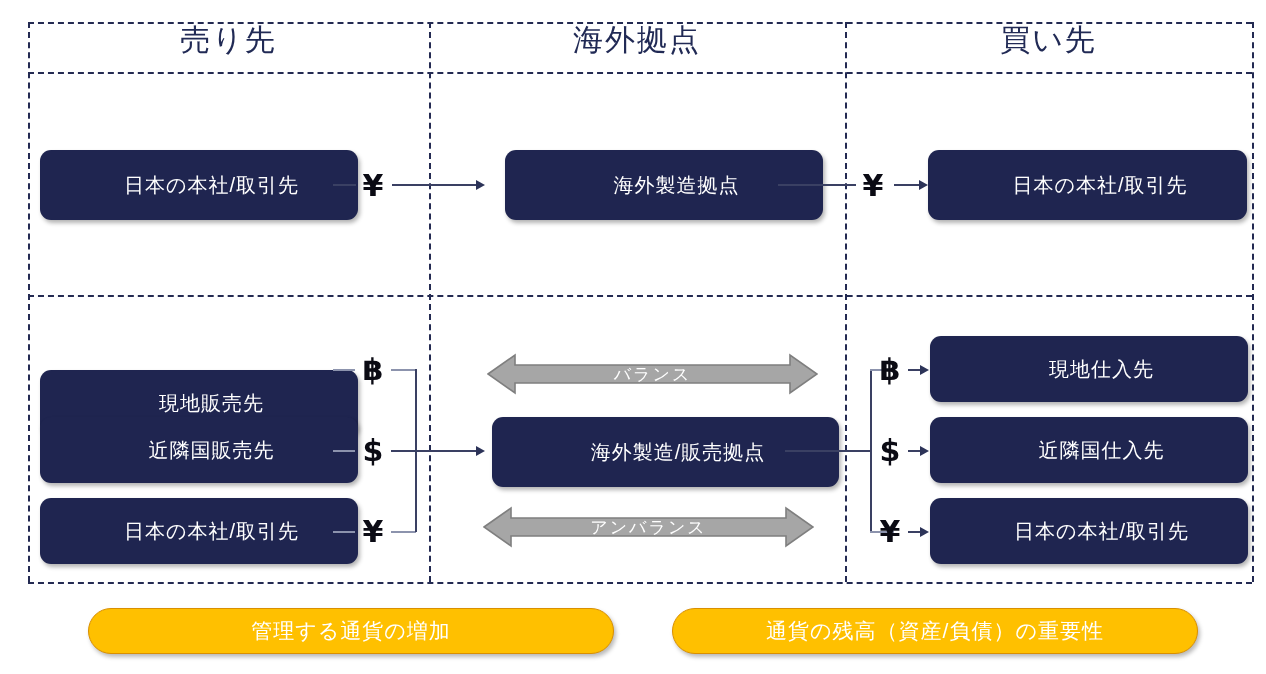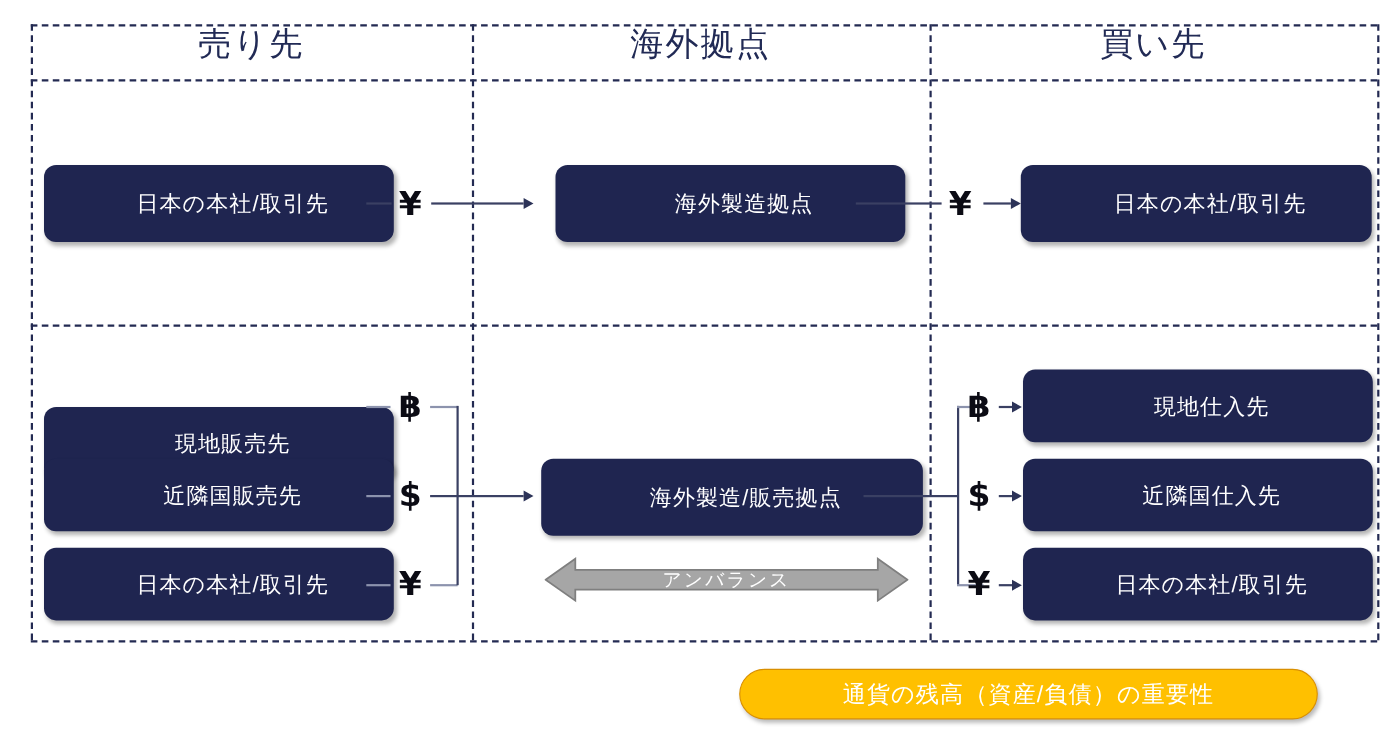--- a/index.html
+++ b/index.html
@@ -126,24 +126,30 @@
   <div class="cur" style="left:355px;top:351px;width:36px;height:36px;">฿</div>
   <div class="cur" style="left:355px;top:432px;width:36px;height:36px;">$</div>
   <div class="cur" style="left:355px;top:513px;width:36px;height:36px;">¥</div>
 
   <div class="conn h light" style="left:391px;top:369px;width:25px;"></div>
   <div class="conn h light" style="left:391px;top:531px;width:25px;"></div>
   <div class="conn v" style="left:415px;top:369px;height:163px;"></div>
   <div class="conn h" style="left:391px;top:450px;width:85px;"></div>
   <div class="arrowhead" style="left:476px;top:446px;"></div>
 
+  <div class="dbl" style="left:487px;top:352px;width:331px;height:44px;">
+    <svg width="331" height="44" viewBox="0 0 331 44" aria-hidden="true">
+      <polygon points="1,22 28,3 28,13 303,13 303,3 330,22 303,41 303,31 28,31 28,41" fill="#A6A6A6" stroke="#7f7f7f" stroke-width="1.6"></polygon>
+    </svg>
+    <span>バランス</span>
+  </div>
 
   <div class="nbox" style="left:492px;top:417px;width:322px;height:70px;">海外製造/販売拠点</div>
 
-  <div class="dbl" style="left:495px;top:505px;width:331px;height:44px;">
+  <div class="dbl" style="left:483px;top:505px;width:331px;height:44px;">
     <svg width="331" height="44" viewBox="0 0 331 44" aria-hidden="true">
       <polygon points="1,22 28,3 28,13 303,13 303,3 330,22 303,41 303,31 28,31 28,41" fill="#A6A6A6" stroke="#7f7f7f" stroke-width="1.6"></polygon>
     </svg>
     <span>アンバランス</span>
   </div>
 
   <div class="conn h" style="left:785px;top:450px;width:86px;"></div>
   <div class="conn v" style="left:870px;top:369px;height:163px;"></div>
   <div class="conn h light" style="left:870px;top:369px;width:24px;"></div>
   <div class="conn h light" style="left:870px;top:531px;width:24px;"></div>
@@ -156,15 +162,16 @@
   <div class="conn h" style="left:908px;top:450px;width:12px;"></div>
   <div class="conn h" style="left:908px;top:531px;width:12px;"></div>
   <div class="arrowhead" style="left:920px;top:365px;"></div>
   <div class="arrowhead" style="left:920px;top:446px;"></div>
   <div class="arrowhead" style="left:920px;top:527px;"></div>
 
   <div class="nbox" style="left:930px;top:336px;width:293px;height:66px;">現地仕入先</div>
   <div class="nbox" style="left:930px;top:417px;width:293px;height:66px;">近隣国仕入先</div>
   <div class="nbox" style="left:930px;top:498px;width:293px;height:66px;">日本の本社/取引先</div>
 
+  <div class="pill" style="left:88px;top:608px;width:524px;">管理する通貨の増加</div>
   <div class="pill" style="left:672px;top:608px;width:524px;">通貨の残高（資産/負債）の重要性</div>
 
 </div>
 
 </body></html>

